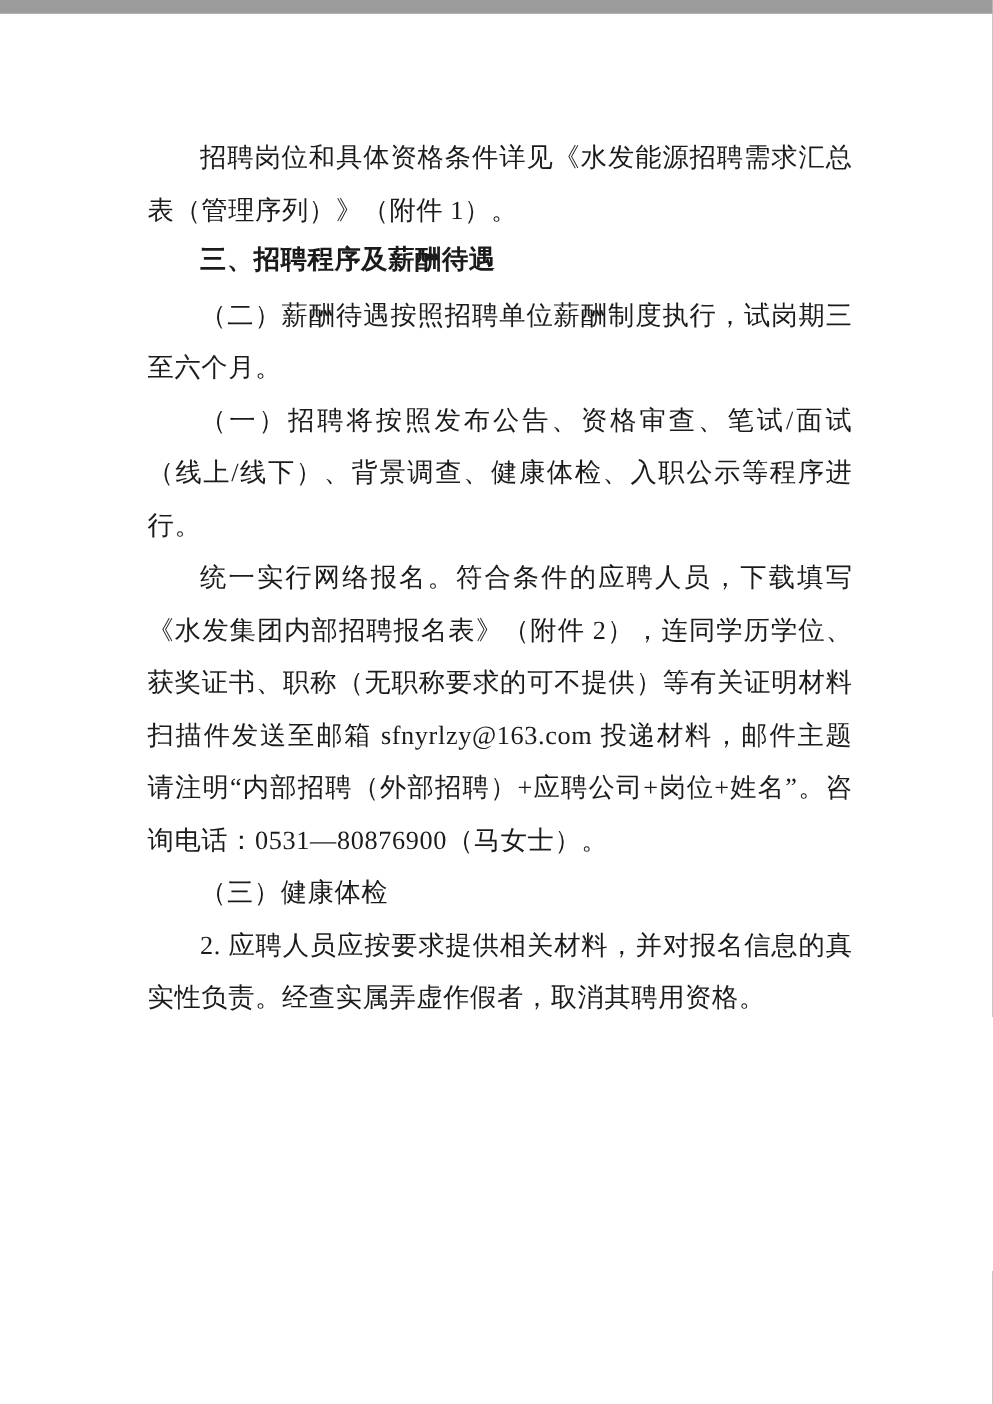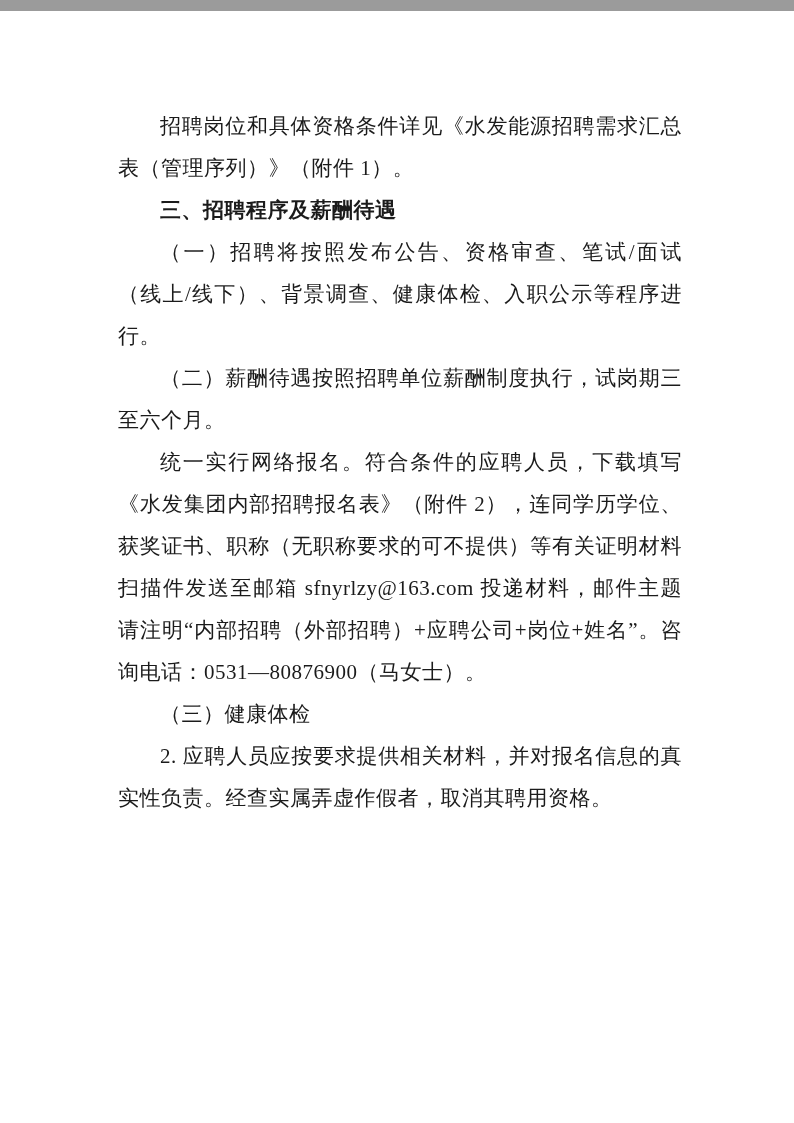--- a/index.html
+++ b/index.html
@@ -29,36 +29,36 @@
     text-align: justify;
     text-justify: inter-ideograph;
     letter-spacing: 0.5px;
     word-break: break-all;
   }
   .para-body {
     font-family: "Liberation Serif", "DejaVu Serif", serif;
     text-indent: 2em;
   }
   .para-heading {
-    font-family: Liberation Sans, sans-serif;
+    font-family: Liberation Mono, monospace;
     font-weight: bold;
     color: #000000;
     text-indent: 2em;
   }
   .para-subheading {
     font-family: "Liberation Serif", "DejaVu Serif", serif;
     text-indent: 2em;
   }
 </style>
 </head>
 <body>
 
 <div class="page">
   <div class="doc">
     <p class="para-body">招聘岗位和具体资格条件详见《水发能源招聘需求汇总表（管理序列）》（附件 1）。</p>
     <p class="para-heading">三、招聘程序及薪酬待遇</p>
+    <p class="para-body">（二）薪酬待遇按照招聘单位薪酬制度执行，试岗期三至六个月。</p>
     <p class="para-body">（一）招聘将按照发布公告、资格审查、笔试/面试（线上/线下）、背景调查、健康体检、入职公示等程序进行。</p>
-    <p class="para-body">（二）薪酬待遇按照招聘单位薪酬制度执行，试岗期三至六个月。</p>
     <p class="para-body">统一实行网络报名。符合条件的应聘人员，下载填写《水发集团内部招聘报名表》（附件 2），连同学历学位、获奖证书、职称（无职称要求的可不提供）等有关证明材料扫描件发送至邮箱 sfnyrlzy@163.com 投递材料，邮件主题请注明“内部招聘（外部招聘）+应聘公司+岗位+姓名”。咨询电话：0531—80876900（马女士）。</p>
     <p class="para-subheading">（三）健康体检</p>
     <p class="para-body">2. 应聘人员应按要求提供相关材料，并对报名信息的真实性负责。经查实属弄虚作假者，取消其聘用资格。</p>
   </div>
 </div>
 
 </body></html>

